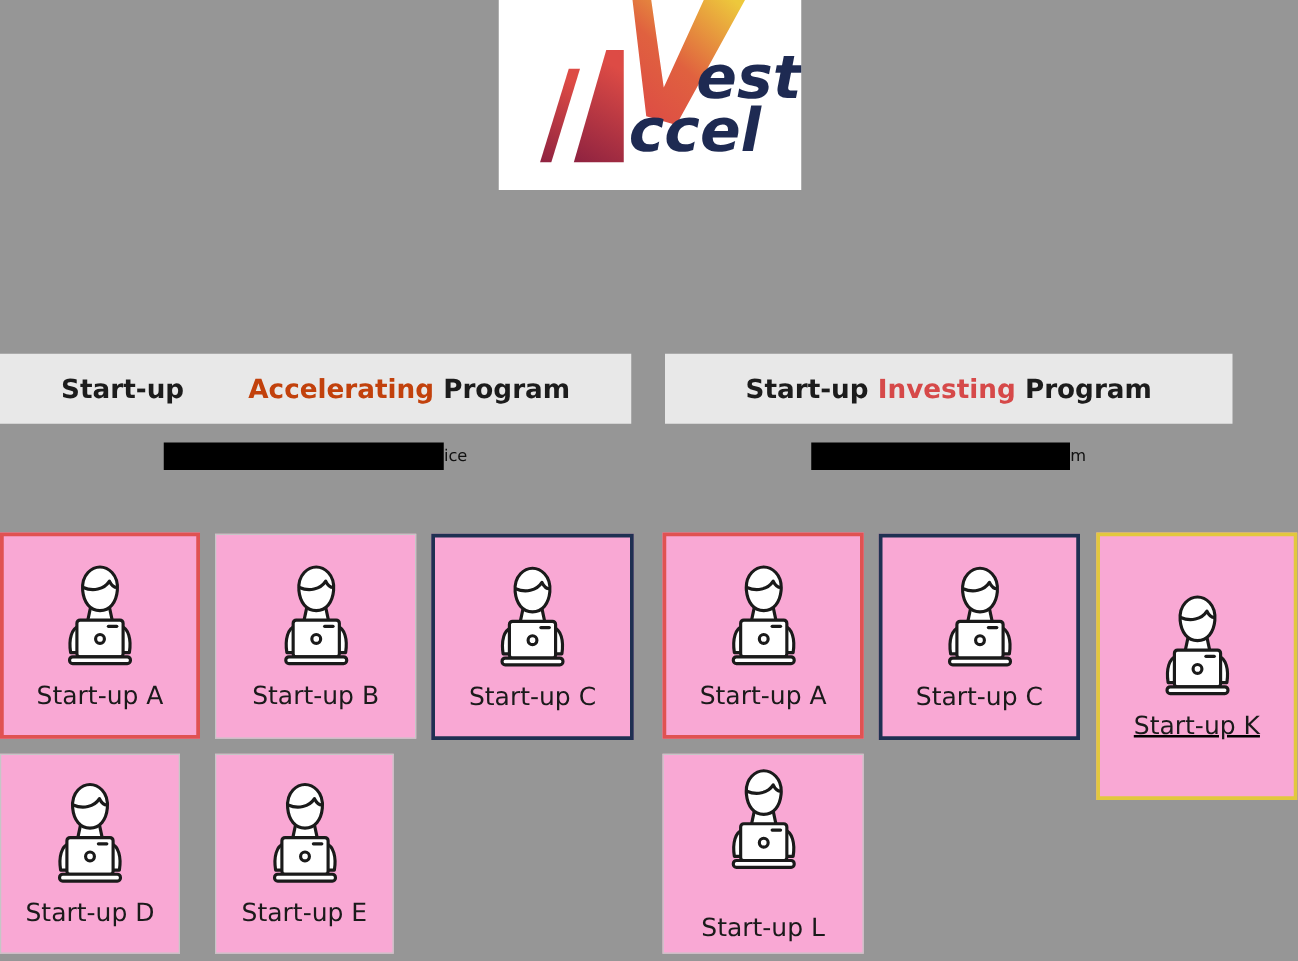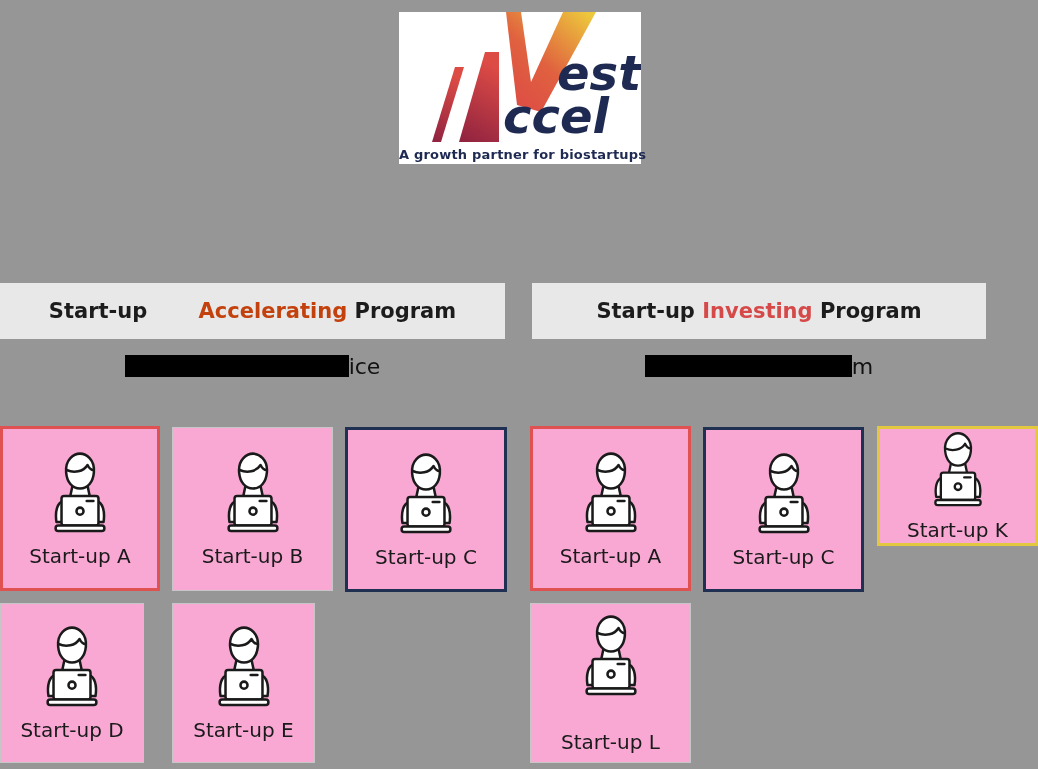--- a/index.html
+++ b/index.html
@@ -4,40 +4,40 @@
 <style>
   html,body{margin:0;padding:0;}
   body{
     width:1038px;height:769px;position:relative;overflow:hidden;
     font-family:"DejaVu Sans","Liberation Sans",sans-serif;
     background:#969696;
   }
   .abs{position:absolute;}
 
   
-  .logo-box{left:399px;top:0;width:242px;height:152px;background:#ffffff;margin-top:12px;}
+  .logo-box{left:399px;top:0;width:242px;height:152px;background:#ffffff;}
   .logo-mark{position:absolute;left:0;top:0;}
   .logo-tagline{
     position:absolute;left:0;bottom:2px;width:100%;
     text-align:center;font-size:13px;font-weight:bold;letter-spacing:0.2px;
     white-space:nowrap;
   }
 
   
   .program-header{
     top:283px;height:56px;line-height:56px;text-align:center;
     font-size:21px;font-weight:600;color:#1c1c1c;white-space:nowrap;
   }
   .col-left{left:0;width:505px;}
   .col-right{left:532px;width:454px;}
 
   
   .subtitle{
     top:351px;height:30px;line-height:30px;text-align:center;
-    font-size:22px;color:#111;white-space:nowrap;
+    font-size:13px;color:#111;white-space:nowrap;
   }
   .redact-bar{
     display:inline-block;vertical-align:middle;height:22px;background:#000;
     margin-top:-3px;
   }
   .subtitle-visible{vertical-align:middle;}
 
   
   .card{
     position:absolute;background:#f9a8d4;box-sizing:border-box;
@@ -64,21 +64,20 @@
         <stop offset="0.45" stop-color="#e0613f"></stop>
         <stop offset="1" stop-color="#edc83c"></stop>
       </linearGradient>
     </defs>
     <polygon points="33,130 56,55 65,55 42,130" fill="url(#gBar)"></polygon>
     <polygon points="60,130 86,40 100,40 100,130" fill="url(#gBar)"></polygon>
     <path d="M107,0 L122,0 L132,70 L164,0 L197,0 L142,100 L118,93 Z" fill="url(#gCheck)"></path>
     <text x="158" y="78" font-size="48" font-weight="bold" font-style="italic" fill="#1e2a52">est</text>
     <text x="104" y="121" font-size="48" font-weight="bold" font-style="italic" fill="#1e2a52">ccel</text>
   </svg>
-  <div class="logo-tagline" style="color: rgb(30, 42, 82);">A growth partner for biostartups</div>
 </div>
 
 <div class="abs program-header col-left" style="background: rgb(232, 232, 232);">
   <span>Start-up </span><span style="color: #c2410c; margin-left: 44px;">Accelerating</span><span> Program</span>
 </div>
 <div class="abs program-header col-right" style="background: rgb(232, 232, 232);">
   <span>Start-up </span><span style="color: rgb(214, 73, 73);">Investing</span><span> Program</span>
 </div>
 
 <div class="abs subtitle col-left">
@@ -194,21 +193,21 @@
       <path d="M33.5 28 C32 12 43 5.5 50 5.5 C57 5.5 68 12 66.5 28 C65.5 39 59.5 47 50 47 C40.5 47 34.5 39 33.5 28 Z"></path>
       <path d="M34 25 C43 29 54 27 59 19 C61 23 64 25 66 25" fill="none"></path>
       <rect x="28" y="56" width="44" height="35" rx="3"></rect>
       <circle cx="50" cy="74" r="4.2"></circle>
       <path d="M58 62 L66 62" fill="none"></path>
       <rect x="21" y="91" width="58" height="6.5" rx="3"></rect>
     </g>
   </svg>
 <div class="card-label">Start-up C</div>
     </div>
-    <div class="card" style="left: 877px; top: 426px; width: 161px; height: 120px; border-color: rgb(226, 200, 62); border-width: 3px;">
+    <div class="card" style="left: 877px; top: 426px; width: 161px; height: 214px; border-color: rgb(226, 200, 62); border-width: 3px; text-decoration: underline;">
   <svg class="icon-wrap" viewBox="0 0 100 100">
     <g fill="#ffffff" stroke="#1a1a1a" stroke-width="3" stroke-linecap="round" stroke-linejoin="round">
       <path d="M30 62 C23 64 20 74 22 87 L30 87 Z"></path>
       <path d="M70 62 C77 64 80 74 78 87 L70 87 Z"></path>
       <path d="M41 44 L38 58 L62 58 L59 44 Z"></path>
       <path d="M33.5 28 C32 12 43 5.5 50 5.5 C57 5.5 68 12 66.5 28 C65.5 39 59.5 47 50 47 C40.5 47 34.5 39 33.5 28 Z"></path>
       <path d="M34 25 C43 29 54 27 59 19 C61 23 64 25 66 25" fill="none"></path>
       <rect x="28" y="56" width="44" height="35" rx="3"></rect>
       <circle cx="50" cy="74" r="4.2"></circle>
       <path d="M58 62 L66 62" fill="none"></path>

